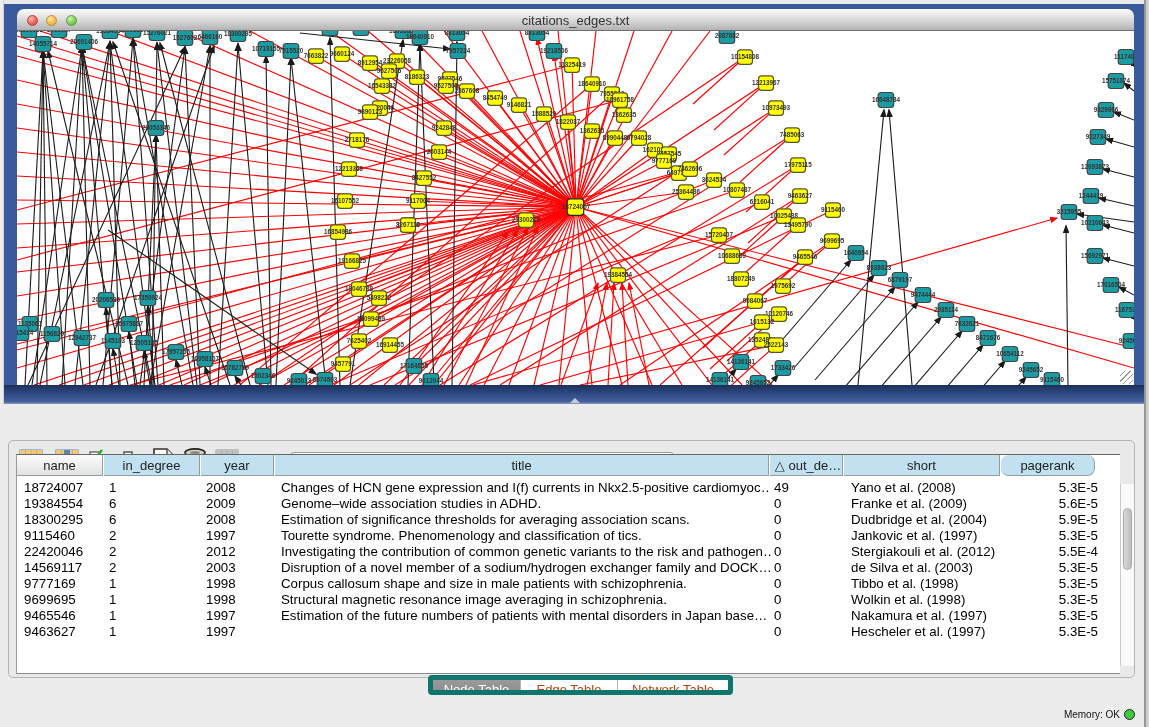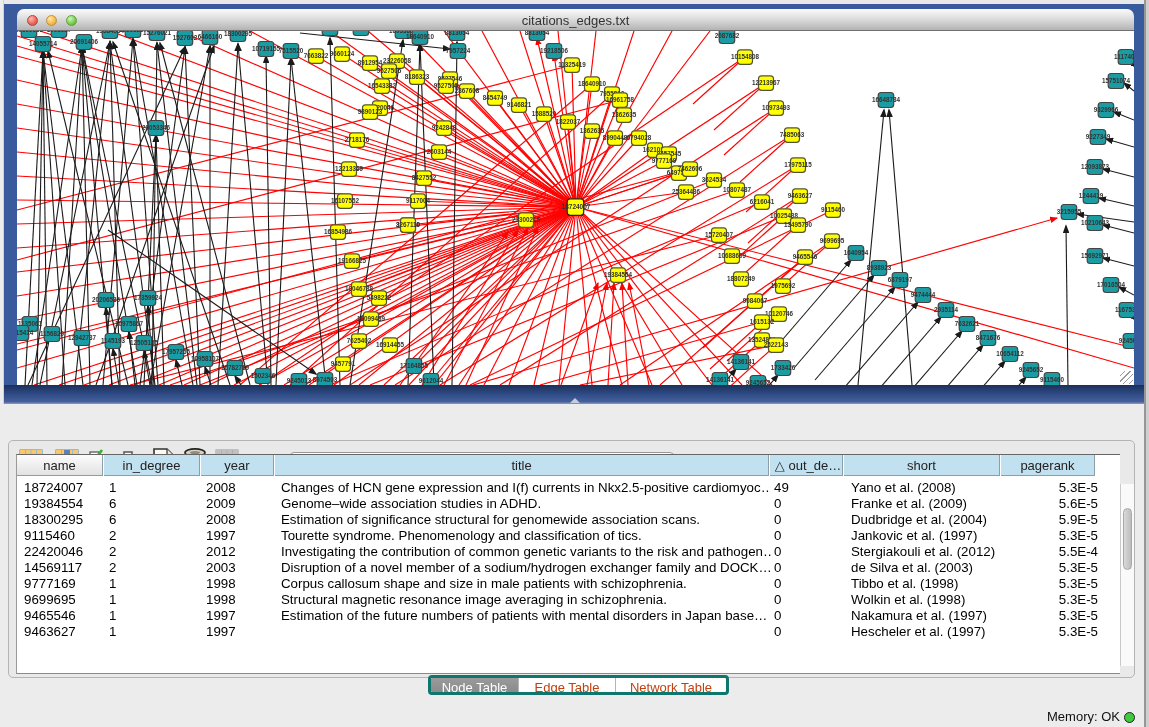--- a/index.html
+++ b/index.html
@@ -36,26 +36,26 @@
 .c1 { left:92px; width:90px; }
 .c2 { left:189px; width:72px; }
 .c3 { left:264px; width:490px; }
 .c4 { left:757px; width:70px; }
 .c5 { left:834px; width:150px; }
 .c6 { left:991px; width:90px;text-align:right; }
 #vsb { position:absolute; left:1120px; top:484px; width:14px; height:182px; background:#fafafa;
   border-left:1px solid #c9c9c9; }
 #vsb .thumb { position:absolute; left:2px; top:24px; width:9px; height:62px; border-radius:5px;
   background:linear-gradient(90deg,#d9d9d9,#bdbdbd); border:1px solid #a8a8a8; }
-#tabs { position:absolute; left:428px; top:675px; height:20px; border:3px solid #0f766e;
+#tabs { position:absolute; left:428px; top:675px; height:20px; border:5px solid #0f766e;
   border-radius:4px; background:#fff; font-size:13px; display:flex; overflow:hidden; }
 #tabs div { height:20px; line-height:19px; text-align:center; color:#c2410c; }
 #tabs .sel { background:linear-gradient(#9a9a9a,#858585); color:#fff; }
 #tabs .sep { width:1px; background:#b5b5b5; }
-#mem { position:absolute; right:14px; top:709px; font-size:13px; color:#111; }
+#mem { position:absolute; right:14px; top:709px; font-size:10px; color:#111; }
 #mem .led { display:inline-block; width:11px; height:11px; border-radius:50%; background:#3ecb3e;
   border:1px solid #222; vertical-align:-2px; margin-left:4px; }
 #redge { position:absolute; right:0; top:0; width:5px; height:727px; background:linear-gradient(90deg,#969696 0 2px,#cfcfcf 2px); }
 #tedge { position:absolute; left:0; top:0; width:1149px; height:4px; background:#e9e9e9; }
 #ledge { position:absolute; left:0; top:0; width:4px; height:404px; background:#ededed; border-right:1px solid #d2d2d2; }
 </style></head>
 <body>
 <div id="frame">
   <div id="blue"></div>
   <div id="bluebtm"></div>
@@ -650,21 +650,21 @@
       <text x="244" y="24" font-size="13" font-style="italic" font-weight="bold" font-family="Liberation Serif,serif" fill="#111">(x)</text>
     </svg>
   <div id="combo">citations_edges.txt<div class="st">▲<br>▼</div></div>
   <div id="table">
     <div class="th" style="left:0;width:86px;background:linear-gradient(#fcfcfc,#e2e2e2);">name</div>
     <div class="th" style="left:87px;width:96px;">in_degree</div>
     <div class="th" style="left:184px;width:73px;">year</div>
     <div class="th" style="left:258px;width:494px;">title</div>
     <div class="th" style="left:753px;width:73px;text-align:center;padding-left:4px;">△ out_de…</div>
     <div class="th" style="left:827px;width:156px;">short</div>
-    <div class="th" style="left:984px;width:94px;">pagerank</div>
+    <div class="th" style="left:984px;width:94px;border-radius:8px;">pagerank</div>
     <div style="position:absolute;left:0;top:25px;">
         <div class="tr" style="top:0px">
           <div class="c0">18724007</div>
           <div class="c1">1</div>
           <div class="c2">2008</div>
           <div class="c3">Changes of HCN gene expression and I(f) currents in Nkx2.5-positive cardiomyoc…</div>
           <div class="c4">49</div>
           <div class="c5">Yano et al. (2008)</div>
           <div class="c6">5.3E-5</div>
         </div>
@@ -674,21 +674,21 @@
           <div class="c2">2009</div>
           <div class="c3">Genome–wide association studies in ADHD.</div>
           <div class="c4">0</div>
           <div class="c5">Franke et al. (2009)</div>
           <div class="c6">5.6E-5</div>
         </div>
         <div class="tr" style="top:32px">
           <div class="c0">18300295</div>
           <div class="c1">6</div>
           <div class="c2">2008</div>
-          <div class="c3">Estimation of significance structural for genomewide association scans.</div>
+          <div class="c3">Estimation of significance thresholds for averaging association scans.</div>
           <div class="c4">0</div>
           <div class="c5">Dudbridge et al. (2004)</div>
           <div class="c6">5.9E-5</div>
         </div>
         <div class="tr" style="top:48px">
           <div class="c0">9115460</div>
           <div class="c1">2</div>
           <div class="c2">1997</div>
           <div class="c3">Tourette syndrome. Phenomenology and classification of tics.</div>
           <div class="c4">0</div>

